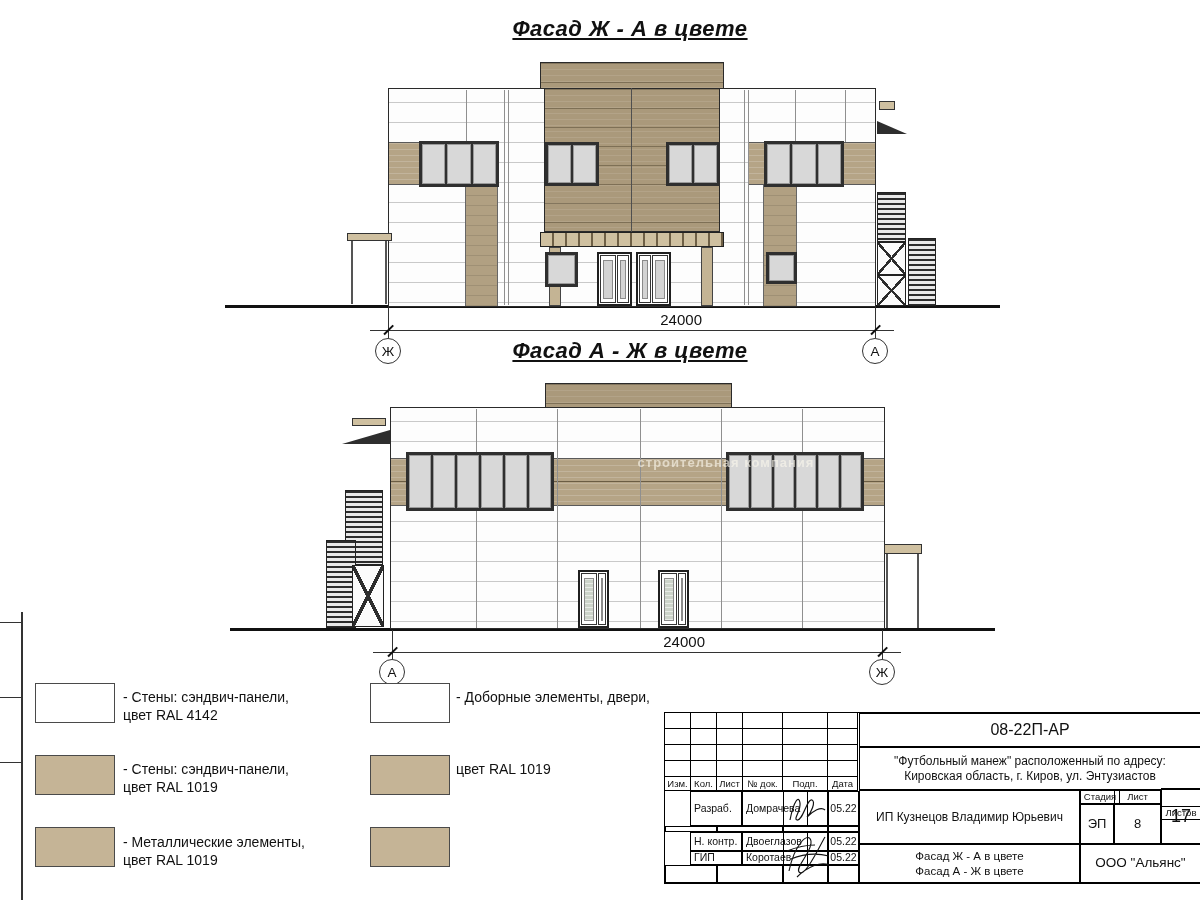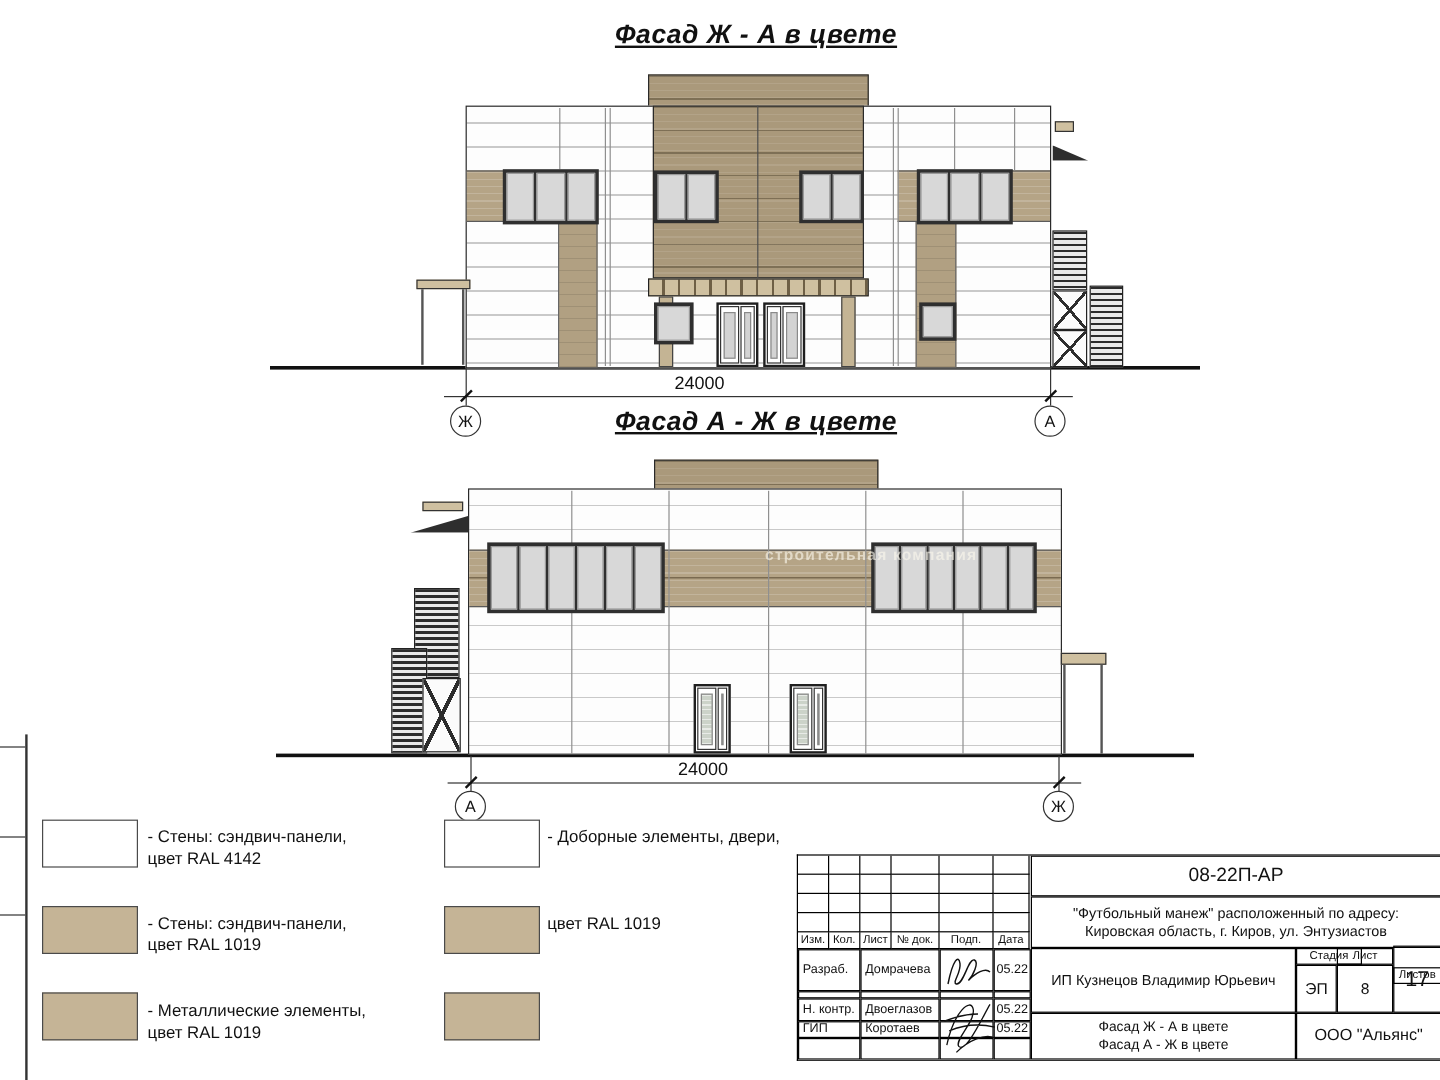--- a/index.html
+++ b/index.html
@@ -41,37 +41,37 @@
                            linear-gradient(to top right,transparent 47%,#2c2c2c 47% 53%,transparent 53%); }
   .wedge { background:#2e2e2e; }
   .gline { background:#111; }
   .dimline { background:#333; height:1px; }
   .extline { background:#333; width:1px; }
   .tick { background:#111; width:13px; height:1.6px; transform:rotate(-45deg); }
   .axis { width:26px; height:26px; border:1.4px solid #333; border-radius:50%;
           display:flex; align-items:center; justify-content:center; font-size:13.5px; background:#fff; }
   .title { font-size:22px; font-style:italic; font-weight:bold; text-decoration:underline;
            text-align:center; letter-spacing:0.5px; }
-  .dimlabel { font-size:15px; text-align:left; }
+  .dimlabel { font-size:15px; text-align:right; }
   .wm { font-size:13px; font-weight:bold; letter-spacing:1px; color:rgba(252,248,238,0.62); text-align:center; }
 
   
   .sw { width:80px; height:40px; border:1.6px solid #4a4a4a; }
   .sw.white { background:#ffffff; }
   .sw.tan { background:#c5b496; }
   .ltext { font-size:14px; line-height:1.3; }
 
   
   #tbwrap { position:absolute; left:664px; top:712px; width:536px; height:170px;
             border-left:1.8px solid #000; border-top:1.8px solid #000; border-bottom:1.8px solid #000;
             overflow:hidden; background:#fff; }
   .cell { position:absolute; border:1px solid #000; display:flex; flex-direction:column;
           align-items:center; justify-content:center; text-align:center; box-sizing:border-box;
           overflow:hidden; font-size:11px; line-height:1.25; }
-  .cell.lft { align-items:flex-start; padding-left:3px; }
+  .cell.lft { align-items:flex-start; padding-left:3px;margin-left:25px; }
   #minigrid { position:absolute; left:0; top:0; display:grid;
               grid-template-columns:26px 26px 26px 40px 45px 30px;
               grid-template-rows:16px 16px 16px 16px 14px; }
   .mg { border-right:1px solid #000; border-bottom:1px solid #000;
         display:flex; align-items:center; justify-content:center; font-size:9.5px; overflow:hidden; }
 </style>
 </head>
 <body>
 
 <div id="sheet">
@@ -332,21 +332,21 @@
       <path d="M12 44 C18 16 32 4 34 14 C36 24 18 40 22 45 C28 51 42 20 48 10 M14 32 C26 27 40 26 52 29 M20 50 C30 40 44 34 52 38 M10 24 C20 20 30 18 38 18" fill="none" stroke="#111" stroke-width="1.1"></path>
     </svg>
 
     <div class="cell" style="left:194px;top:0;width:342px;height:34px;font-size:16px">08-22П-АР</div>
     <div class="cell" style="left:194px;top:34px;width:342px;height:43px;font-size:12px">
       <div>"Футбольный манеж" расположенный по адресу:</div>
       <div>Кировская область, г. Киров, ул. Энтузиастов</div>
     </div>
     <div class="cell" style="left:194px;top:77px;width:221px;height:54px;font-size:12px">ИП Кузнецов Владимир Юрьевич</div>
 
-    <div class="cell" style="left:415px;top:77px;width:55px;height:14px;font-size:9.5px">Стадия</div>
+    <div class="cell" style="left:415px;top:77px;width:40px;height:14px;font-size:9.5px">Стадия</div>
     <div class="cell" style="left:449px;top:77px;width:47px;height:14px;font-size:9.5px">Лист</div>
     <div class="cell" style="left:496px;top:93px;width:40px;height:14px;font-size:9.5px">Листов</div>
     <div class="cell" style="left:415px;top:91px;width:34px;height:40px;font-size:13px">ЭП</div>
     <div class="cell" style="left:449px;top:91px;width:47px;height:40px;font-size:13px">8</div>
     <div class="cell" style="left:496px;top:75px;width:40px;height:56px;font-size:18px">17</div>
 
     <div class="cell" style="left:194px;top:131px;width:221px;height:39px;font-size:11.5px">
       <div>Фасад Ж - А в цвете</div>
       <div>Фасад А - Ж в цвете</div>
     </div>

